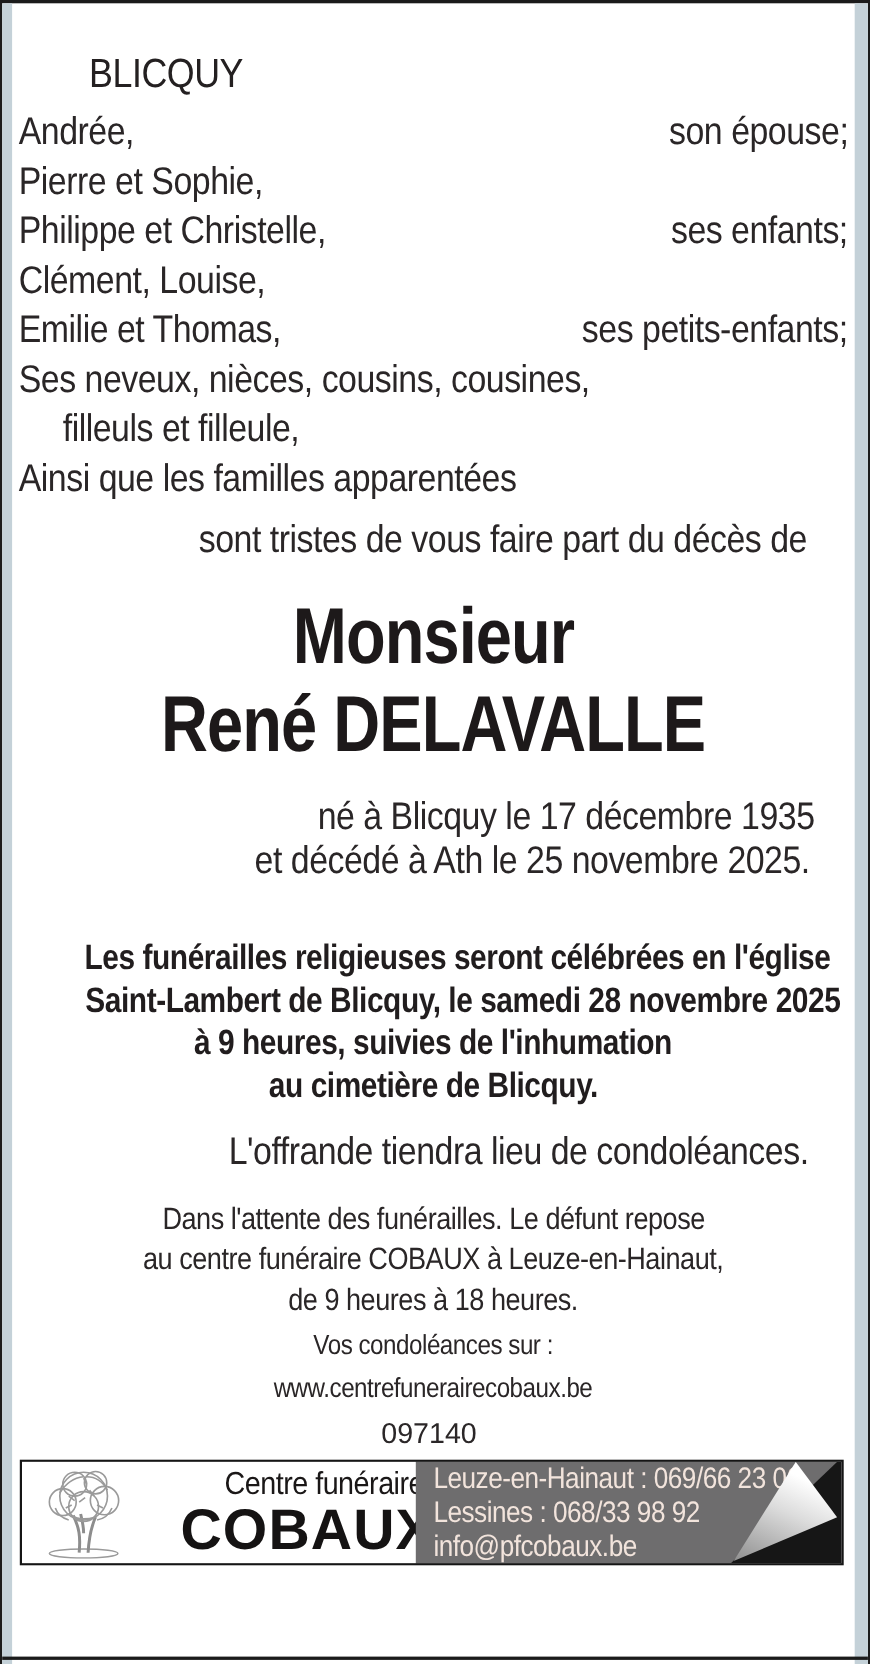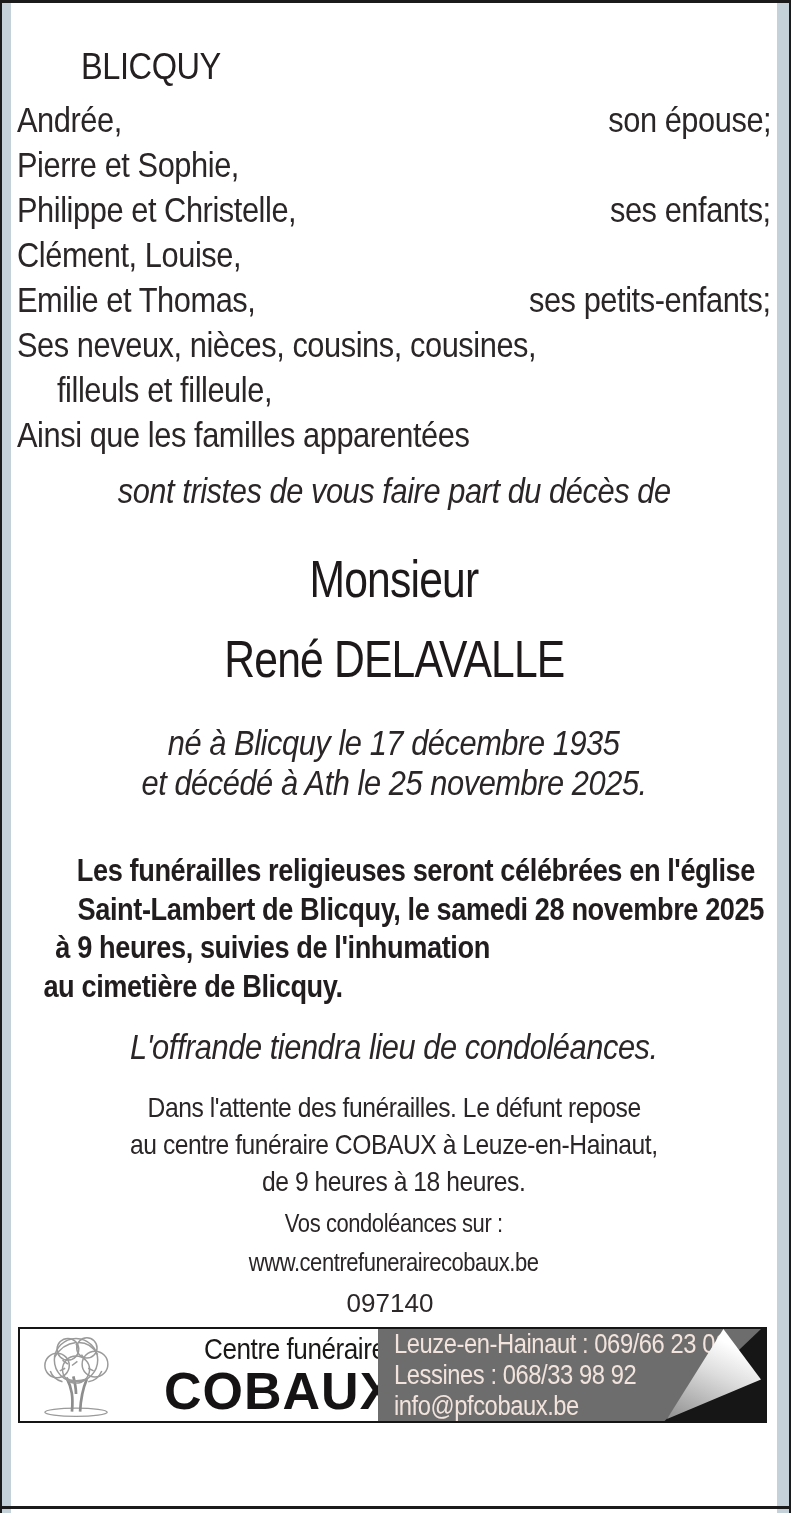--- a/index.html
+++ b/index.html
@@ -21,31 +21,31 @@
   .cond   { display:inline-block; white-space:nowrap; transform:scaleX(0.88); transform-origin:50% 50%; letter-spacing:-0.5px; }
   .cond-l { display:inline-block; white-space:nowrap; transform:scaleX(0.88); transform-origin:0 50%;  letter-spacing:-0.5px; }
   .cond-r { display:inline-block; white-space:nowrap; transform:scaleX(0.88); transform-origin:100% 50%; letter-spacing:-0.5px; }
 
   .commune { margin:40px 0 0 64px; font-size:37px; line-height:40px; color:#242021; }
 
   .relatives { margin-top:10px; font-size:35px;text-align:right; }
   .rel-row { display:flex; justify-content:space-between; line-height:45px; }
   .rel-row.indent { padding-left:40px; }
 
-  .center-line { text-align:center; font-size:35px;font-style:italic; }
+  .center-line { text-align:right; font-size:35px; }
   .announce { margin-top:14px; line-height:40px; }
 
   .title-block { margin-top:28px; text-align:center; color:#1d191a; }
-  .title-line { line-height:80px; font-size:52px; font-weight:normal; }
+  .title-line { line-height:80px; font-size:72px; font-weight:bold; }
   .title-line .cond { transform:scaleX(0.82); letter-spacing:-1px; }
 
   .dates { margin-top:24px; line-height:40px; font-size:34px; }
 
   .funeral { margin-top:48px; font-weight:bold; font-size:32px; color:#211d1e; }
-  .funeral .line { line-height:38.5px; }
+  .funeral .line { line-height:38.5px; text-align:center; }
   .funeral .cond { transform:scaleX(0.85); }
 
   .offering { margin-top:22px; line-height:40px; }
 
   .repose { margin-top:22px; font-size:28px; }
   .repose .line { line-height:37px; text-align:center; }
 
   .condolences { margin-top:4px; font-size:25px; }
   .condolences .line { line-height:39px; text-align:center; }
 

